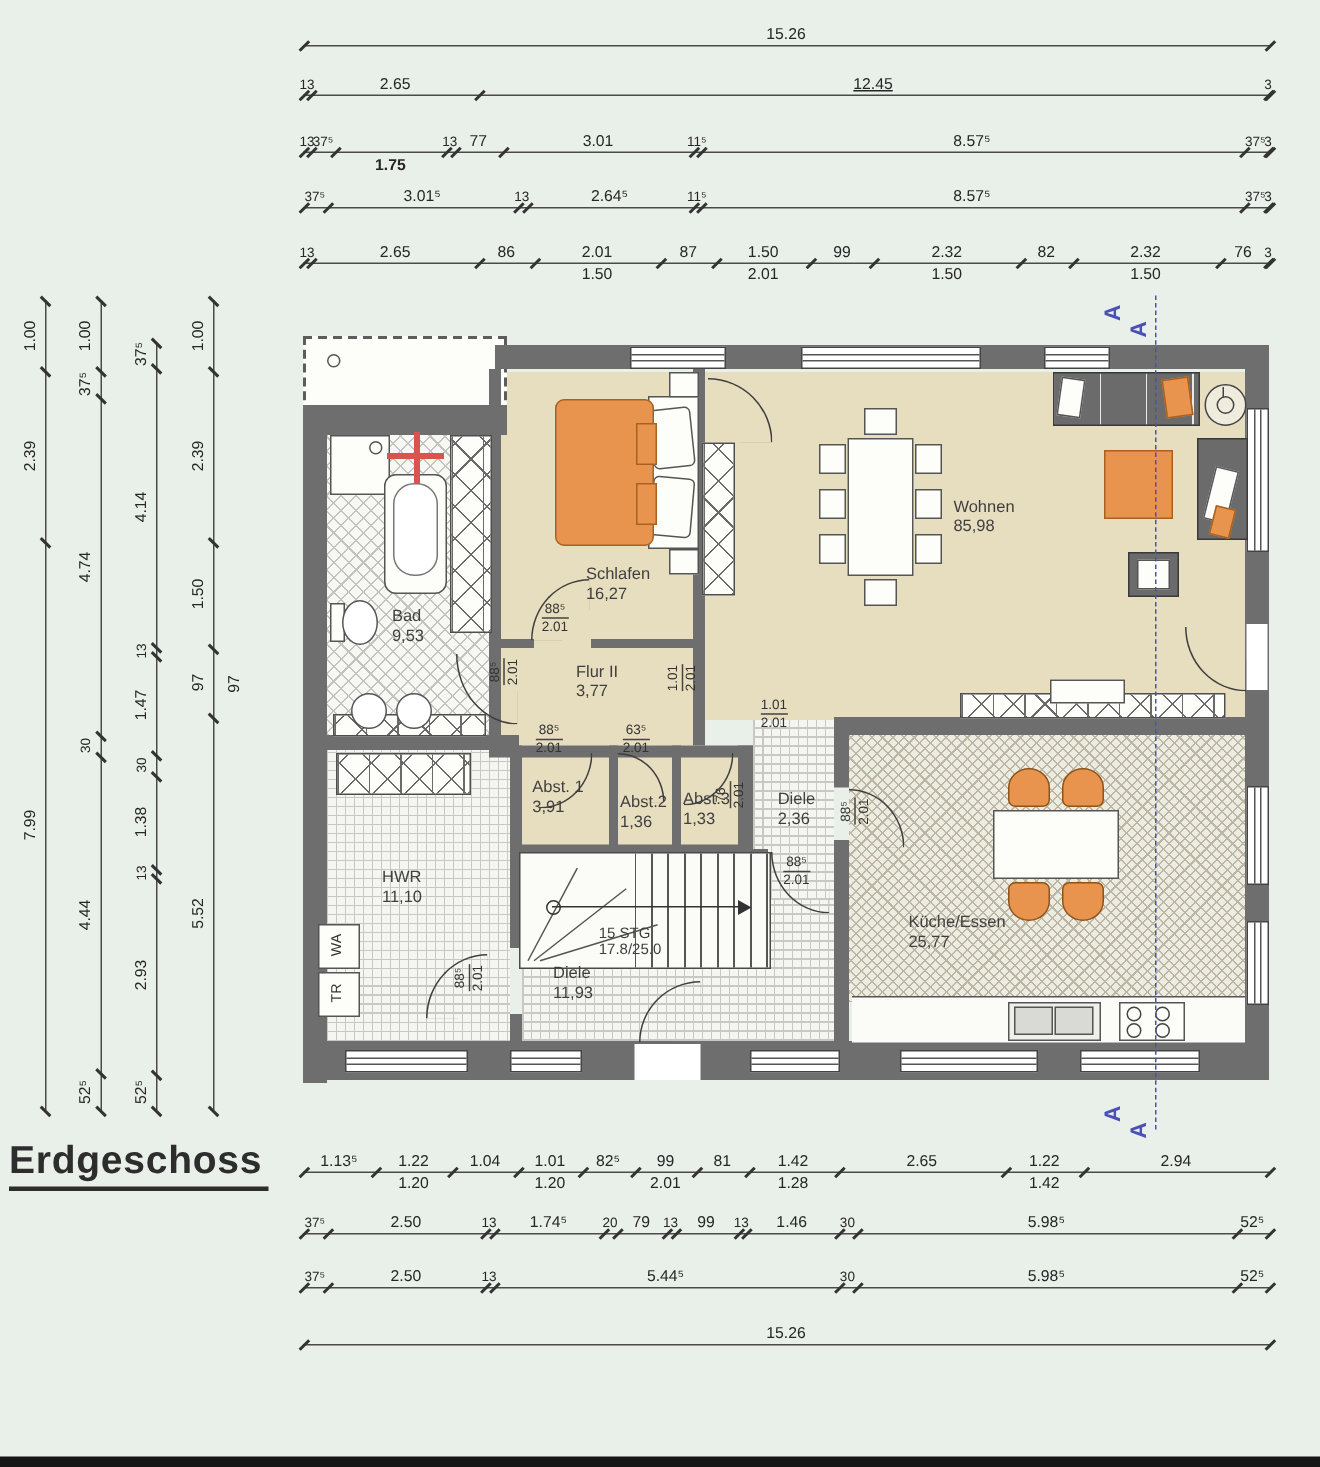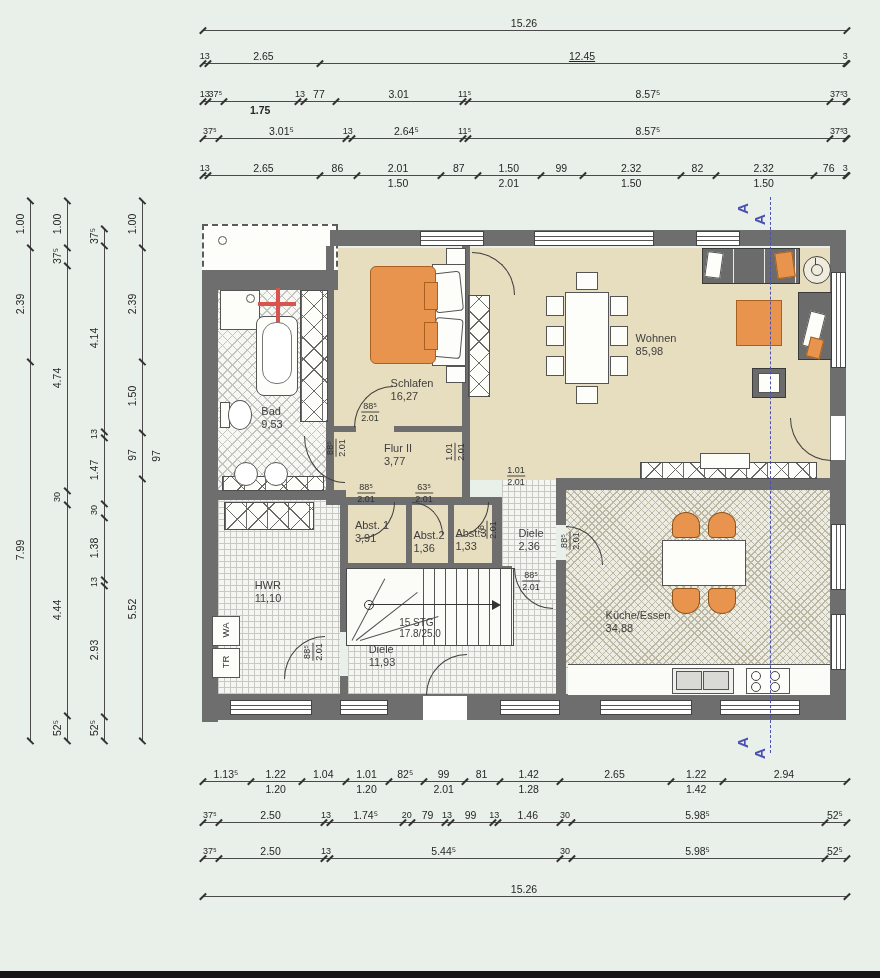--- a/index.html
+++ b/index.html
@@ -212,20 +212,21 @@
   <div class="furn" style="left:212px;top:648px;width:26px;height:28px;"></div>
   <div class="rotlab" style="left:225px;top:662px;">TR</div>
 
   <div class="room-label" style="left:420px;top:628px;font-size:10px;line-height:11px;">
     <span>15 STG</span><br>
     <span>17.8/25.0</span>
   </div>
 
   <div class="section-line" style="left:770px;top:197px;height:556px;"></div>
 
+  <div id="title">Erdgeschoss</div>
 
   <div id="gen" class="abs" style="left:0;top:0;width:880px;height:978px;z-index:12;pointer-events:none;">
       <div class="chain" style="left: 202px; top: 18px; width: 644px; height: 28px;">
         <div class="chain-line-h" style="left: 0px; top: 12px; width: 644px;"></div>
         <div class="tick" style="left: 0px; top: 8px;"></div>
         <div class="dim-label" style="left: 322px; top: 0px;">15.26</div>
         <div class="tick" style="left: 644px; top: 8px;"></div>
       </div>
       <div class="chain" style="left: 202px; top: 51px; width: 644px; height: 28px;">
         <div class="chain-line-h" style="left: 0px; top: 12px; width: 644px;"></div>
@@ -466,21 +467,21 @@
       <div class="room-label" style="left: 272px; top: 418px;"><span>Bad</span><br><span>9,53</span></div>
       <div class="room-label" style="left: 412px; top: 390px;"><span>Schlafen</span><br><span>16,27</span></div>
       <div class="room-label" style="left: 398px; top: 455px;"><span>Flur II</span><br><span>3,77</span></div>
       <div class="room-label" style="left: 656px; top: 345px;"><span>Wohnen</span><br><span>85,98</span></div>
       <div class="room-label" style="left: 372px; top: 532px;"><span>Abst. 1</span><br><span>3,91</span></div>
       <div class="room-label" style="left: 429px; top: 542px;"><span>Abst.2</span><br><span>1,36</span></div>
       <div class="room-label" style="left: 471px; top: 540px;"><span>Abst.3</span><br><span>1,33</span></div>
       <div class="room-label" style="left: 531px; top: 540px;"><span>Diele</span><br><span>2,36</span></div>
       <div class="room-label" style="left: 268px; top: 592px;"><span>HWR</span><br><span>11,10</span></div>
       <div class="room-label" style="left: 382px; top: 656px;"><span>Diele</span><br><span>11,93</span></div>
-      <div class="room-label" style="left: 638px; top: 622px;"><span>Küche/Essen</span><br><span>34,88</span></div>
+      <div class="room-label" style="left: 638px; top: 622px;"><span>Küche/Essen</span><br><span>25,77</span></div>
       <div class="door-label" style="left: 370px; top: 412px;"><span>88⁵</span><div class="bar"></div><span>2.01</span></div>
       <div class="door-label rot" style="left: 336px; top: 448px;"><span>88⁵</span><div class="bar"></div><span>2.01</span></div>
       <div class="door-label rot" style="left: 455px; top: 452px;"><span>1.01</span><div class="bar"></div><span>2.01</span></div>
       <div class="door-label" style="left: 516px; top: 476px;"><span>1.01</span><div class="bar"></div><span>2.01</span></div>
       <div class="door-label" style="left: 366px; top: 493px;"><span>88⁵</span><div class="bar"></div><span>2.01</span></div>
       <div class="door-label" style="left: 424px; top: 493px;"><span>63⁵</span><div class="bar"></div><span>2.01</span></div>
       <div class="door-label rot" style="left: 487px; top: 530px;"><span>76</span><div class="bar"></div><span>2.01</span></div>
       <div class="door-label" style="left: 531px; top: 581px;"><span>88⁵</span><div class="bar"></div><span>2.01</span></div>
       <div class="door-label rot" style="left: 313px; top: 652px;"><span>88⁵</span><div class="bar"></div><span>2.01</span></div>
       <div class="door-label rot" style="left: 570px; top: 541px;"><span>88⁵</span><div class="bar"></div><span>2.01</span></div>

